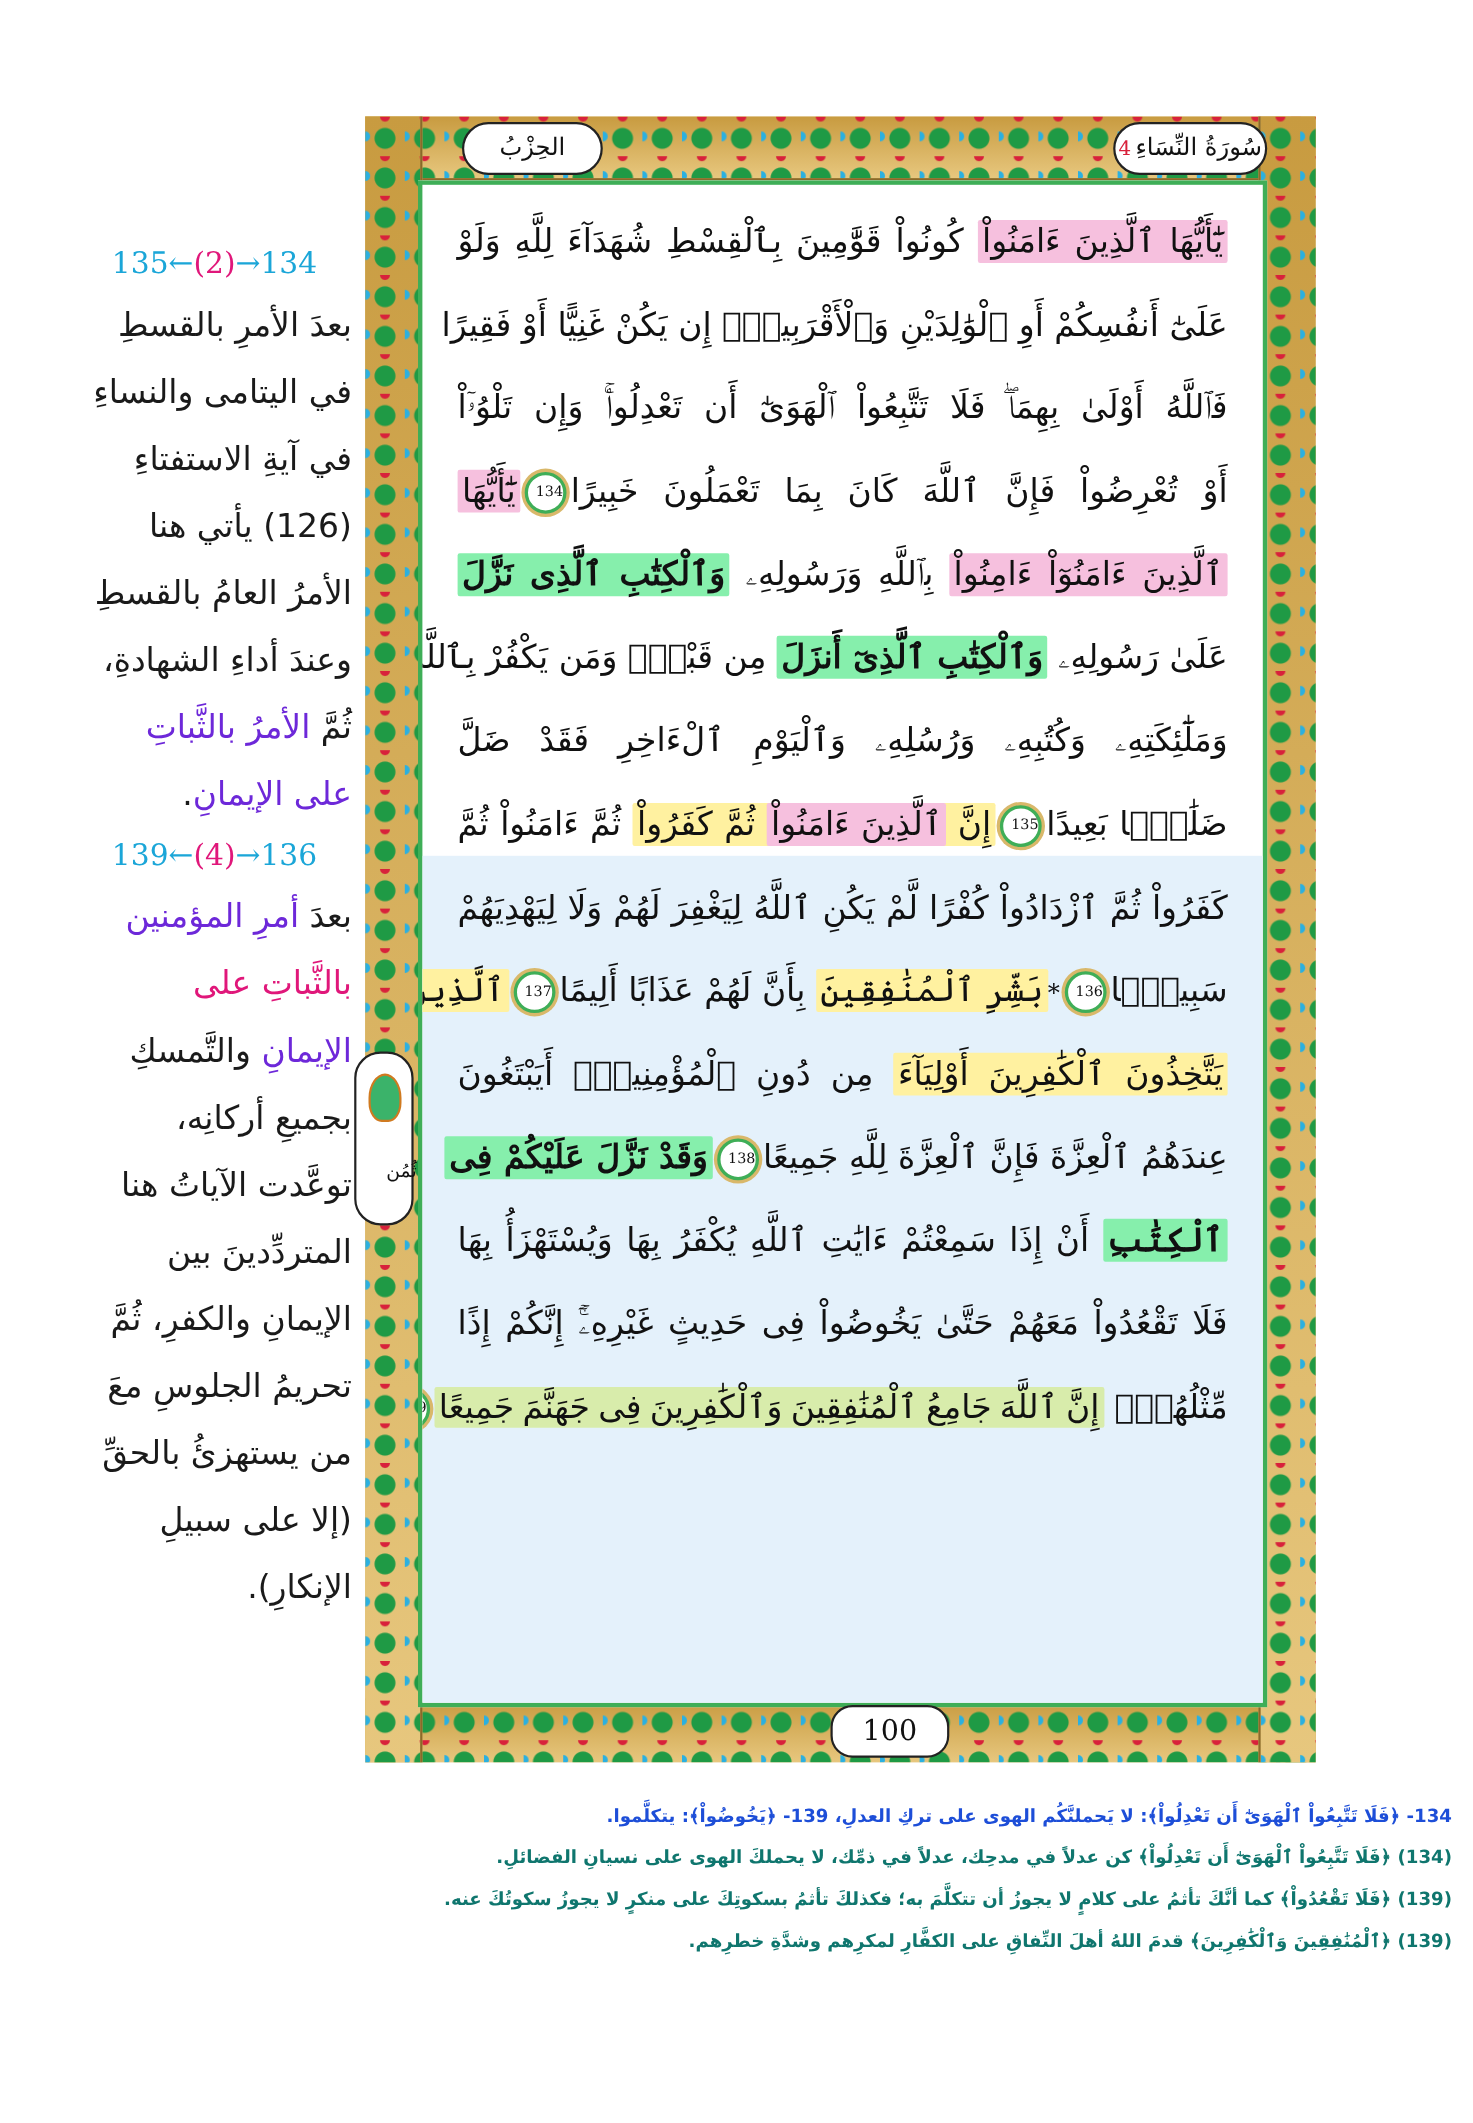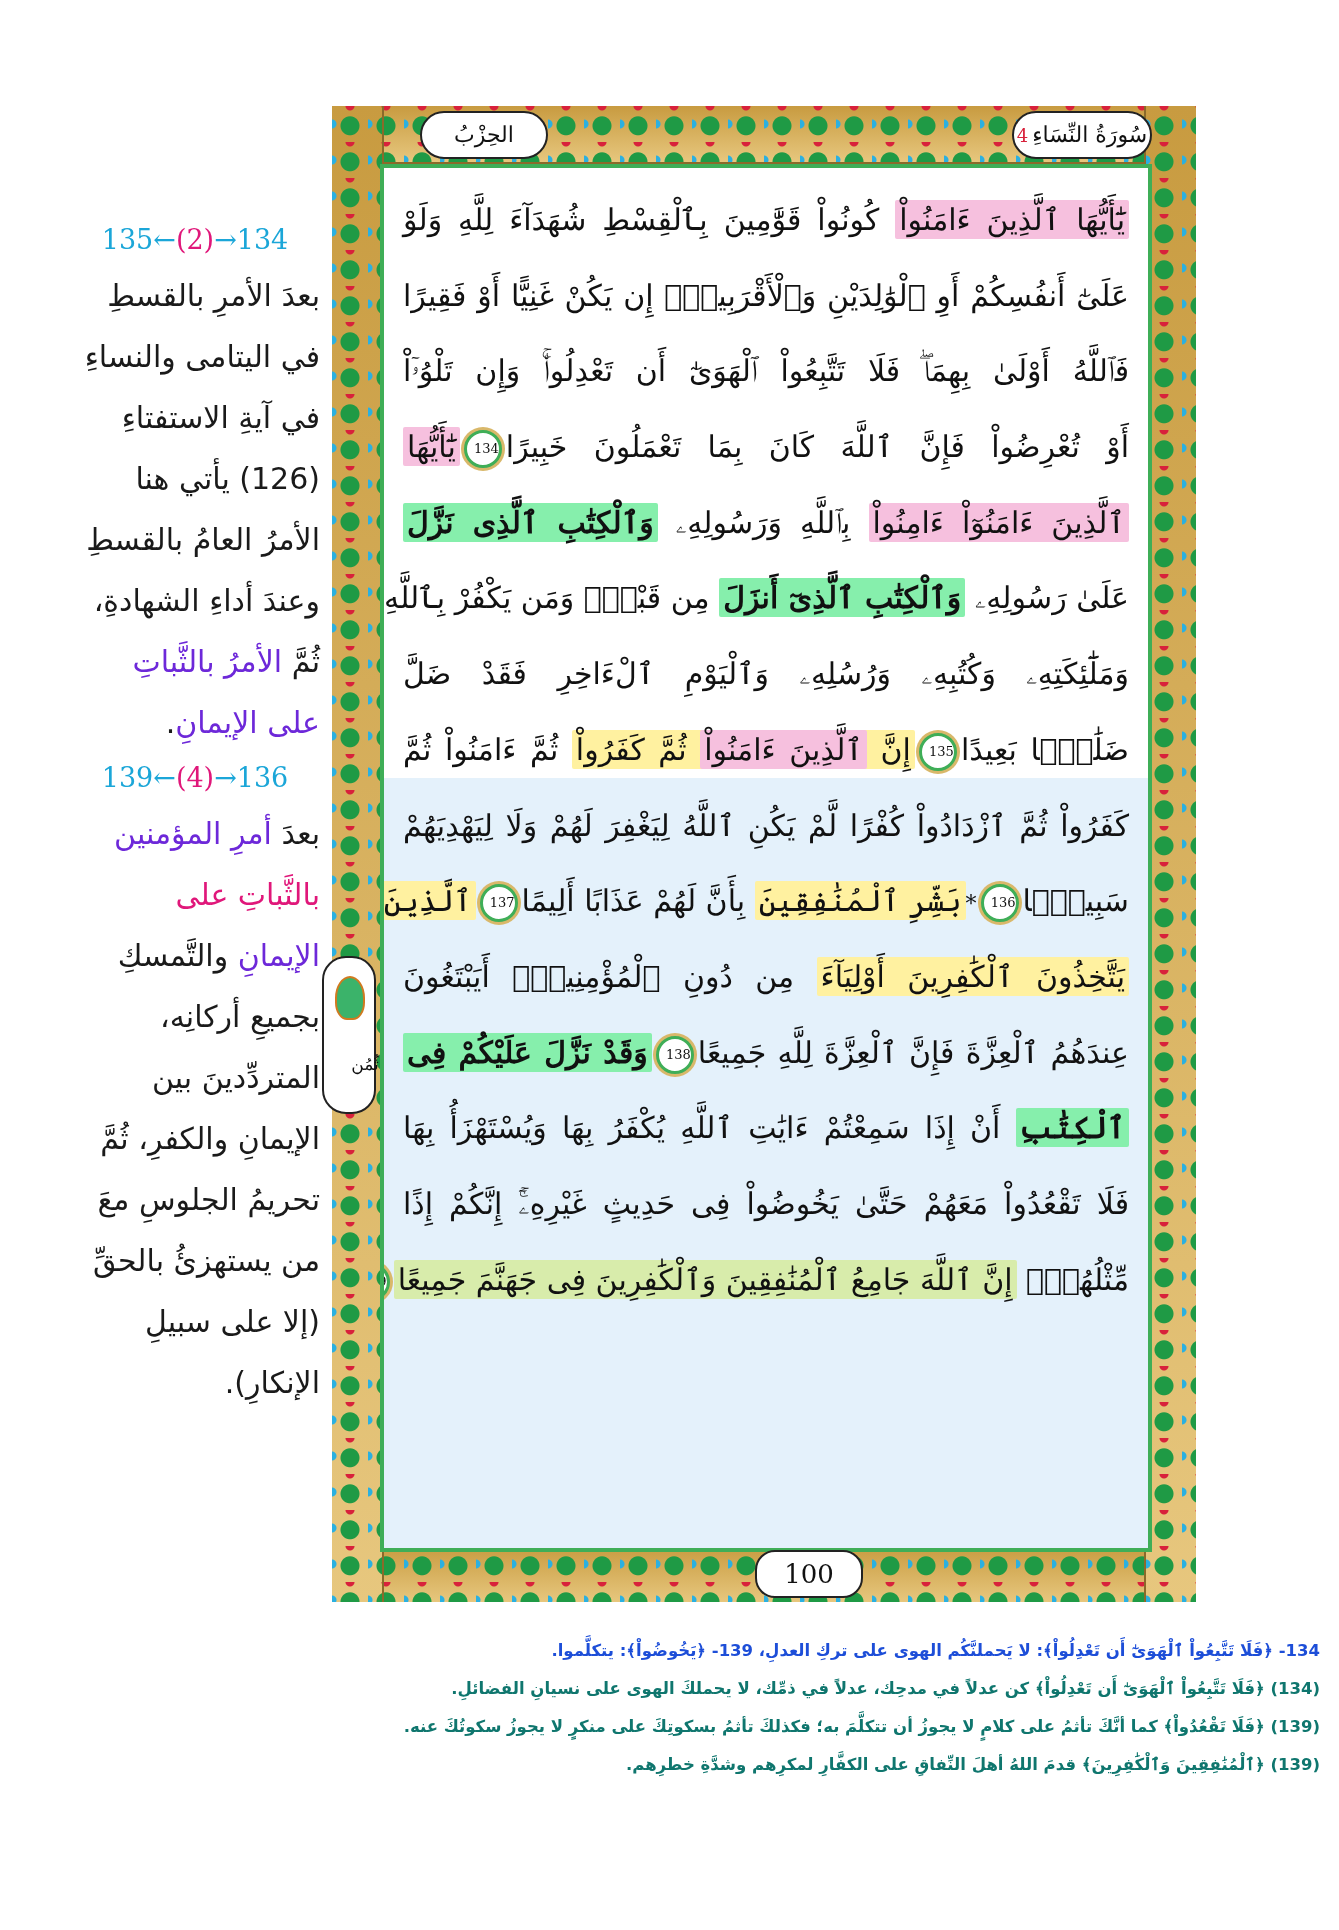--- a/index.html
+++ b/index.html
@@ -29,27 +29,27 @@
   .cart-hizb { left:88px; top:5px; width:124px; }
   .cart-surah { left:680px; top:5px; width:136px; }
   .cart-surah .num { color:#d8213b; font-size:18px; margin-right:4px; }
   .cart-page { left:423px; bottom:4px; width:104px; font-size:26px; border-radius:20px; }
   .cart-thumn { left:-10px; top:850px; width:50px; height:154px; border-radius:24px; line-height:normal; }
   .cart-thumn .leaf { position:absolute; left:11px; top:18px; width:26px; height:40px; background:#3bb36a; border-radius:50% 50% 40% 40%; border:2px solid #d07a20; }
   .cart-thumn .label { position:absolute; left:16px; width:100%; top:96px; font-size:17px; }
 
   .panel { position:absolute; left:48px; top:58px; width:764px; height:1380px; border:4px solid #3fae57; background:#ffffff; overflow:hidden; }
   .panel .tint { position:absolute; left:0; width:100%; background:#e4f1fb; }
-  .verses { position:absolute; left:0; top:0; width:100%; padding:14px 19px; box-sizing:border-box; direction:rtl; }
+  .verses { position:absolute; left:0; top:0; width:100%; padding:14px 32px; box-sizing:border-box; direction:rtl; }
   .vline { height:75.7px; line-height:75.7px; font-family:"DejaVu Serif", serif; font-size:30px; color:#111; white-space:nowrap; text-align:justify; text-align-last:justify; position:relative; }
   .hl { padding:2px 4px; border-radius:2px; }
   .hl.pink { background:#f6c0de; }
   .hl.yellow { background:#fff1a0; }
   .hl.grey { background:#86efac;font-weight:bold; }
-  .hl.green { background:#d8ecab; }
+  .hl.green { background:#d8ecab;font-family:Liberation Serif, serif; }
   .amark { display:inline-block; width:32px; height:32px; line-height:32px; border-radius:50%; background:#fff; border:3px solid #3fae57; box-shadow:0 0 0 3px #d9b86a; font-size:13px; text-align:center; vertical-align:middle; margin:0 4px; font-family:"DejaVu Serif", serif; color:#111; }
   .star { color:#111; font-size:22px; }
 
   .notes { position:absolute; left:20px; top:1632px; width:1300px; direction:rtl; }
   .note { font-family:"DejaVu Sans", sans-serif; font-weight:bold; font-size:16.5px; line-height:38px; height:38px; white-space:nowrap; text-align:right; }
   .note.blue { color:#1d4ed8; }
   .note.pink { color:#0f766e; }
 </style>
 </head>
 <body>
@@ -67,20 +67,21 @@
   <div class="ln"><span>ثُمَّ </span><span class="pink">الأمرُ بالثَّباتِ</span></div>
   <div class="ln"><span class="pink">على الإيمانِ</span><span>.</span></div>
 
   <div class="ref">
     <span>139</span>←<span class="mid">(4)</span>→<span>136</span>
   </div>
   <div class="ln"><span>بعدَ </span><span class="pink">أمرِ المؤمنين</span></div>
   <div class="ln pink">بالثَّباتِ على</div>
   <div class="ln"><span class="pink">الإيمانِ</span><span> والتَّمسكِ</span></div>
   <div class="ln">بجميعِ أركانِه،</div>
+  <div class="ln">توعَّدت الآياتُ هنا</div>
   <div class="ln">المتردِّدينَ بين</div>
   <div class="ln">الإيمانِ والكفرِ، ثُمَّ</div>
   <div class="ln">تحريمُ الجلوسِ معَ</div>
   <div class="ln">من يستهزئُ بالحقِّ</div>
   <div class="ln">(إلا على سبيلِ</div>
   <div class="ln">الإنكارِ).</div>
 </div>
 
 <div class="frame">
   <div class="orn top"></div>

